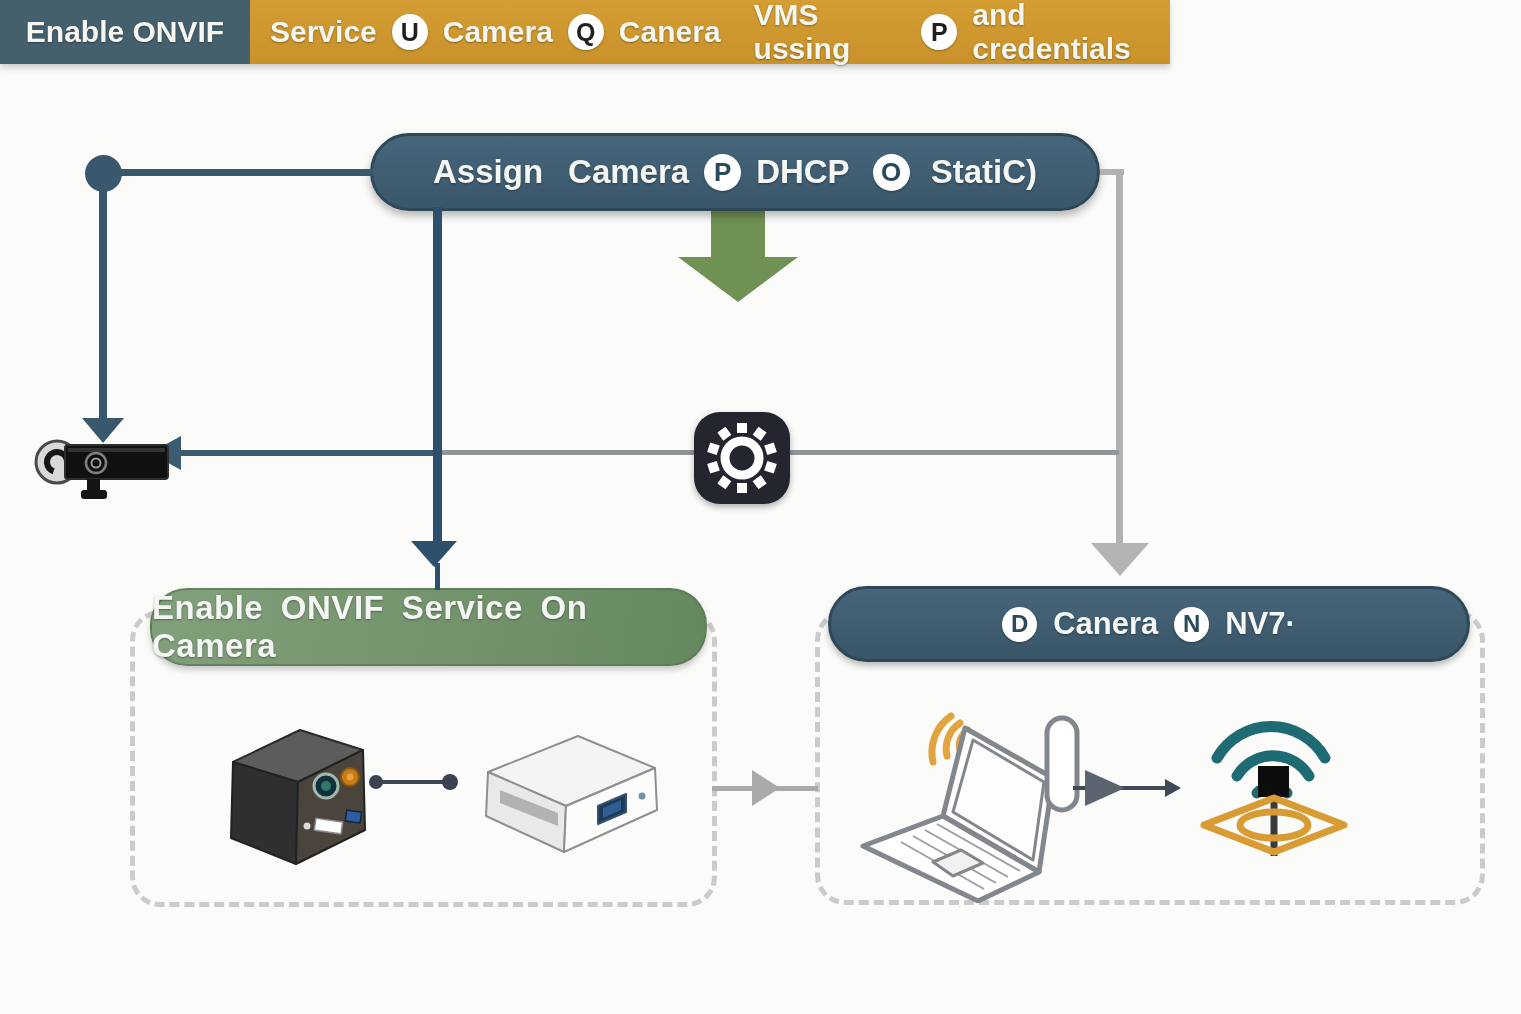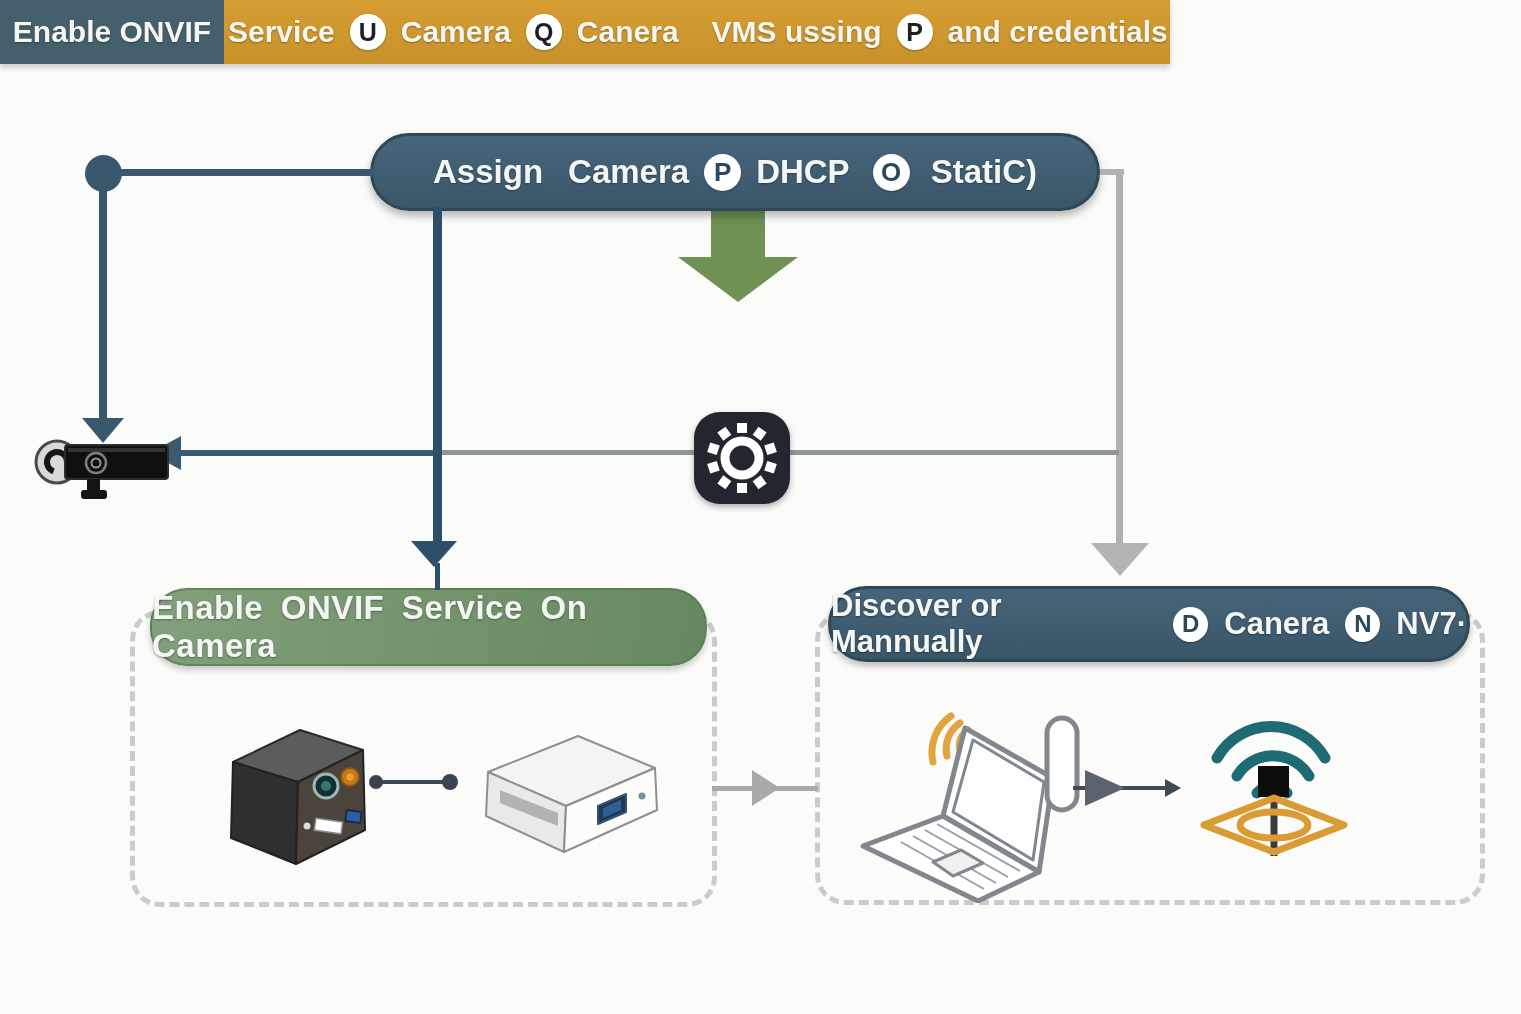--- a/index.html
+++ b/index.html
@@ -25,22 +25,22 @@
   #top-bar{
     left:370px;top:133px;width:730px;height:78px;border-radius:39px;
     background:linear-gradient(#47667c,#3a5669);border:3px solid #2e4857;
     box-shadow:0 5px 8px rgba(0,0,0,.28);font-size:33px;gap:15px;box-sizing:border-box;
   }
   #onvif-bar{
     left:185px;top:336px;width:1170px;height:64px;display:flex;z-index:3;
     box-shadow:0 4px 6px rgba(0,0,0,.18);font-size:30px;color:#f6f6f1;
     text-shadow:0 1px 2px rgba(0,0,0,.35);
   }
-  #onvif-teal{width:224px;background:#45606d;display:flex;align-items:center;justify-content:center;}
-  #onvif-orange{flex:1;background:linear-gradient(#d59e34,#c8912a);display:flex;align-items:center;gap:15px;padding-left:4px;}
+  #onvif-teal{width:250px;background:#45606d;display:flex;align-items:center;justify-content:center;}
+  #onvif-orange{flex:1;background:linear-gradient(#d59e34,#c8912a);display:flex;align-items:center;gap:15px;padding-left:20px;}
   #green-header{
     left:150px;top:588px;width:553px;height:74px;border-radius:37px;
     background:linear-gradient(100deg,#82a07b,#66885f);
     border:2px solid rgba(86,116,80,.65);
     box-shadow:0 4px 6px rgba(0,0,0,.2);font-size:33px;word-spacing:8px;letter-spacing:.5px;
   }
   #discover-header{
     left:828px;top:586px;width:642px;height:76px;border-radius:38px;
     background:linear-gradient(#47657a,#395568);border:3px solid #2e4857;
     box-shadow:0 4px 6px rgba(0,0,0,.25);font-size:31px;gap:16px;box-sizing:border-box;
@@ -146,21 +146,20 @@
     </svg>
   </div>
 
   <div class="dashed-box" style="left:130px;top:610px;width:577px;height:287px;"></div>
   <div class="dashed-box" style="left:815px;top:610px;width:660px;height:285px;"></div>
 
   <div id="green-header" class="pill">
     <span>Enable ONVIF Service On Camera</span>
   </div>
   <div id="discover-header" class="pill">
-    <span>Discover or Mannually</span>
     <span class="badge badge-teal" style="width:35px;height:35px;font-size:24px;">D</span>
     <span>Canera</span>
     <span class="badge badge-teal" style="width:35px;height:35px;font-size:24px;">N</span>
     <span>NV7·</span>
   </div>
 
   <div class="line" style="left:712px;top:786px;width:106px;height:5px;background:#a9a9a9;z-index:2;"></div>
   <div class="tri" style="left:752px;top:770px;border-top:18px solid transparent;border-bottom:18px solid transparent;border-left:28px solid #a9a9a9;z-index:2;"></div>
 
   <svg class="abs" style="left:130px;top:610px;z-index:2;" width="585" height="295" viewBox="0 0 585 295">

